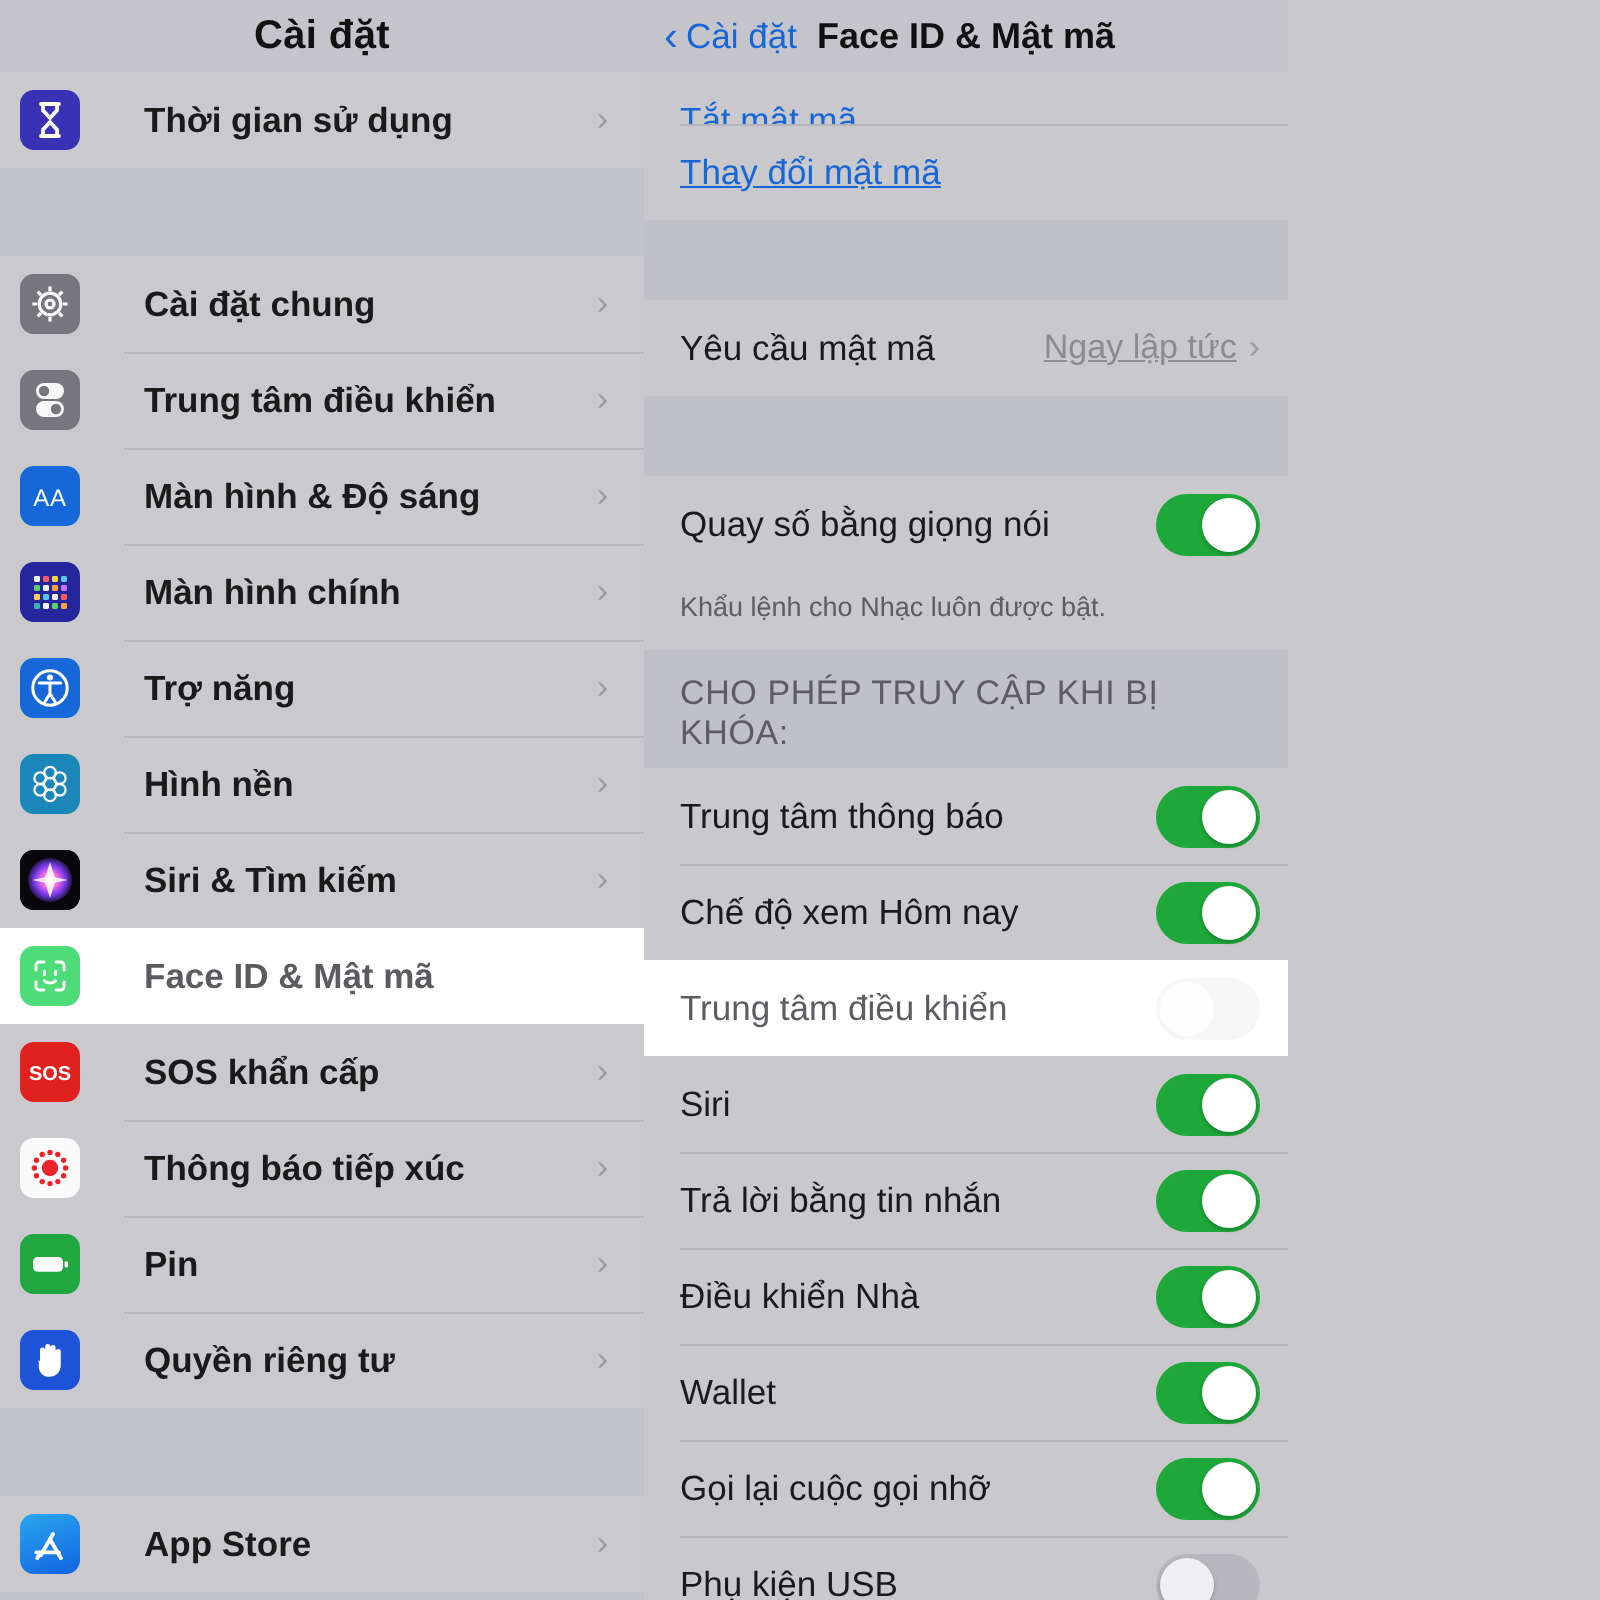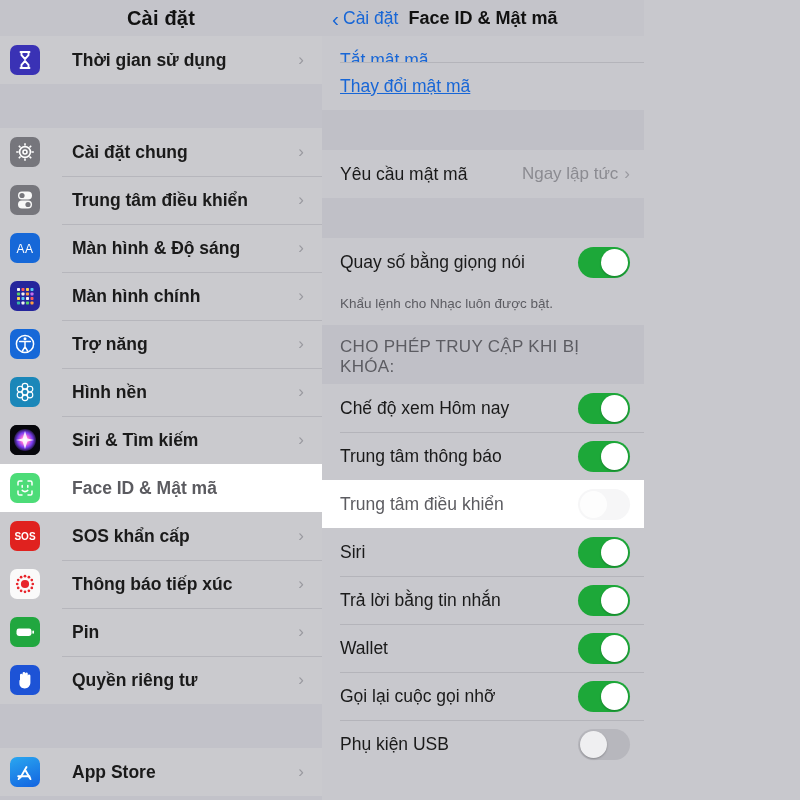--- a/index.html
+++ b/index.html
@@ -145,20 +145,21 @@
 
   .det-label { font-size: 17.5px; color: #1a1a1a; white-space: nowrap; }
   .det-label.link { color: #1766d6; text-decoration: underline; }
   .det-row.selected .det-label { color: #5c5c61; }
 
   .det-value {
     margin-left: auto;
     font-size: 17px;
     color: #8b8b91;
     margin-right: 6px;
+    text-decoration: underline;
   }
   .det-chev { color: #9a9aa0; font-size: 17px; font-weight: 300; }
 
   .det-note {
     background: #c8c8cd;
     padding: 10px 1px 14px 18px;
     font-size: 13.5px;
     color: #5c5c62;
   }
   .det-section-hdr {
@@ -466,28 +467,28 @@
           </span>
       </div>
     </div>
     <div class="det-note">Khẩu lệnh cho Nhạc luôn được bật.</div>
 
     <div class="det-section-hdr">CHO PHÉP TRUY CẬP KHI BỊ KHÓA:</div>
 
     <div class="det-group">
 
       <div class="det-row">
+        <span class="det-label">Trung tâm thông báo</span>
+        <span class="toggle on">
+            <span class="knob"></span>
+          </span>
+      </div>
+
+      <div class="det-row">
         <span class="det-label">Chế độ xem Hôm nay</span>
-        <span class="toggle on">
-            <span class="knob"></span>
-          </span>
-      </div>
-
-      <div class="det-row">
-        <span class="det-label">Trung tâm thông báo</span>
         <span class="toggle on">
             <span class="knob"></span>
           </span>
       </div>
 
       <div class="det-row selected">
         <span class="det-label">Trung tâm điều khiển</span>
         <span class="toggle ghost">
             <span class="knob"></span>
           </span>
@@ -500,20 +501,26 @@
           </span>
       </div>
 
       <div class="det-row">
         <span class="det-label">Trả lời bằng tin nhắn</span>
         <span class="toggle on">
             <span class="knob"></span>
           </span>
       </div>
 
+      <div class="det-row">
+        <span class="det-label">Điều khiển Nhà</span>
+        <span class="toggle on">
+            <span class="knob"></span>
+          </span>
+      </div>
 
       <div class="det-row">
         <span class="det-label">Wallet</span>
         <span class="toggle on">
             <span class="knob"></span>
           </span>
       </div>
 
       <div class="det-row">
         <span class="det-label">Gọi lại cuộc gọi nhỡ</span>

